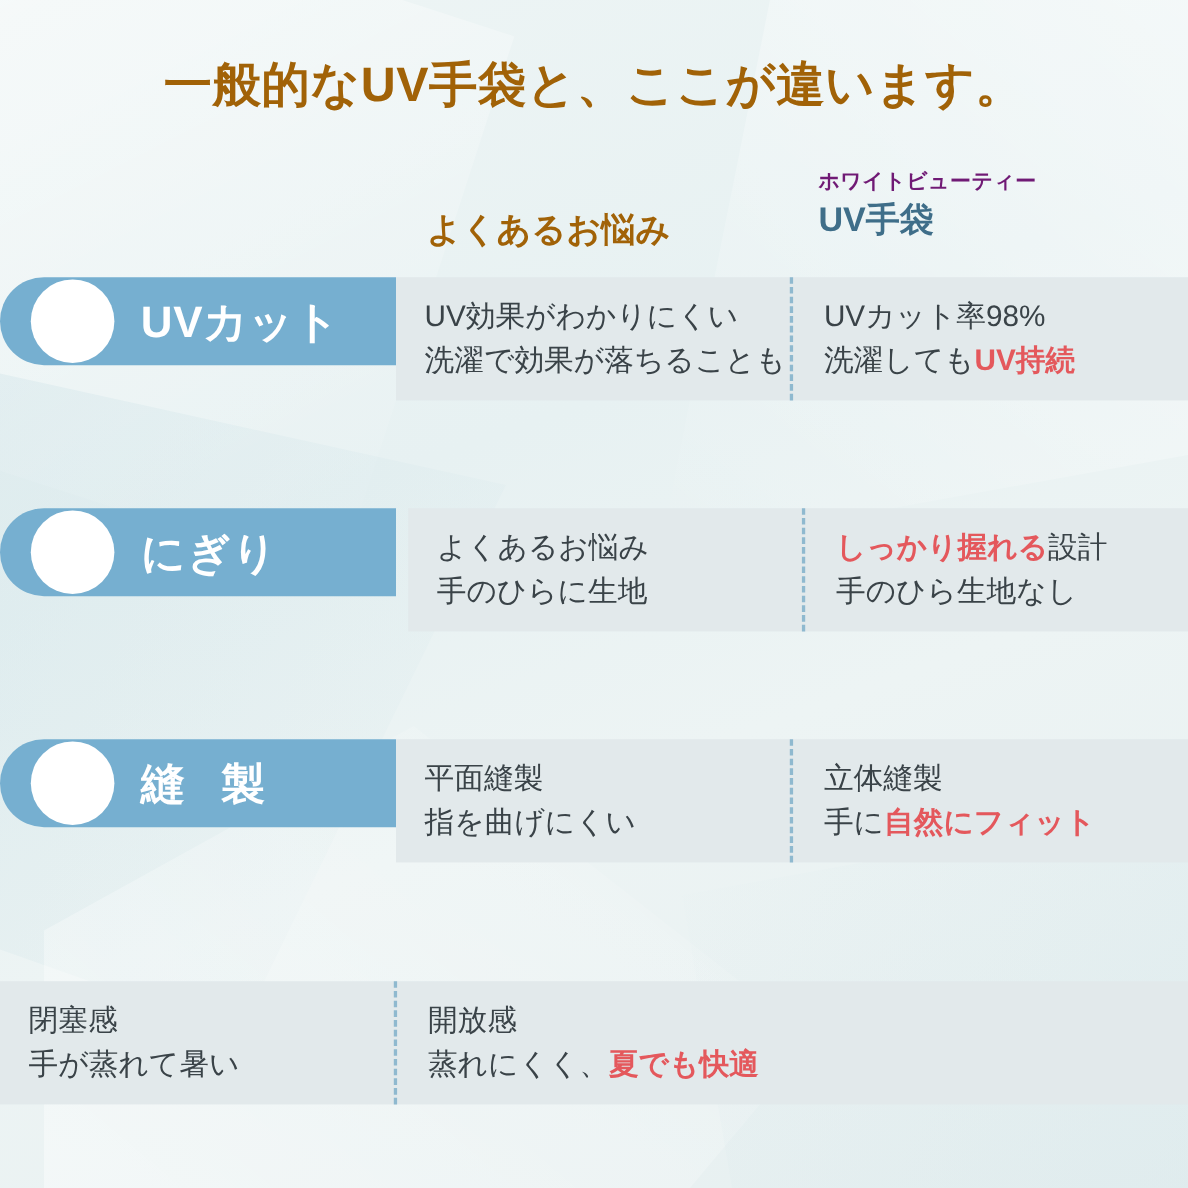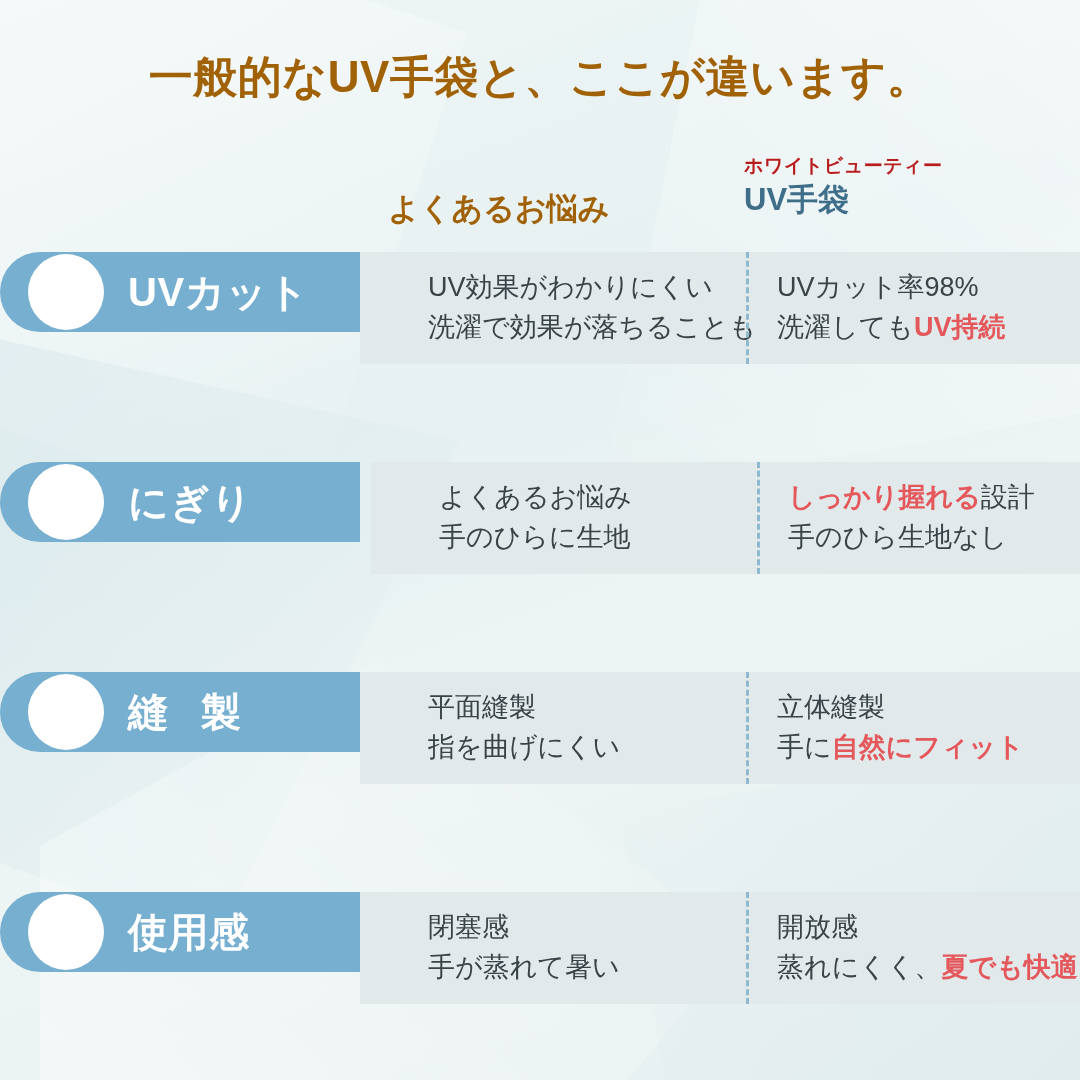--- a/index.html
+++ b/index.html
@@ -93,21 +93,21 @@
   }
   #header-right-wrap {
     position: absolute;
     left: 744px;
     top: 154px;
     white-space: nowrap;
   }
   #header-right-sub {
     font-size: 19px;
     font-weight: 700;
-    color: #b91c1c;
+    color: #701a75;
     letter-spacing: 0.5px;
     line-height: 1.25;
   }
   #header-right-main {
     font-size: 31px;
     font-weight: 700;
     color: #3f6e89;
     line-height: 1.25;
     margin-top: 3px;
   }
@@ -166,22 +166,21 @@
   .cell {
     box-sizing: border-box;
     display: flex;
     flex-direction: column;
     justify-content: center;
     height: 112px;
   }
   .cell-left {
     flex: 0 0 358px;
     width: 358px;
-    padding-left: 40px;
-    margin-left: 28px;
+    padding-left: 26px;
   }
   .cell-right {
     flex: 1 1 auto;
     padding-left: 28px;
     border-left: 3px dashed #8fb9cf;
   }
   .line {
     font-size: 27px;
     line-height: 1.48;
     color: #3a4348;
@@ -259,24 +258,20 @@
         <div class="line">指を曲げにくい</div>
       </div>
       <div class="cell cell-right">
         <div class="line"><span>立体縫製</span><span class="hl"></span><span></span></div>
         <div class="line"><span>手に</span><span class="hl">自然にフィット</span><span></span></div>
       </div>
     </div>
   </div>
 
   <div class="row row-4">
-    <div class="cat-pill">
-      <div class="cat-dot"></div>
-      <div class="cat-label">使用感</div>
-    </div>
     <div class="cells">
       <div class="cell cell-left">
         <div class="line">閉塞感</div>
         <div class="line">手が蒸れて暑い</div>
       </div>
       <div class="cell cell-right">
         <div class="line"><span>開放感</span><span class="hl"></span><span></span></div>
         <div class="line"><span>蒸れにくく、</span><span class="hl">夏でも快適</span><span></span></div>
       </div>
     </div>

